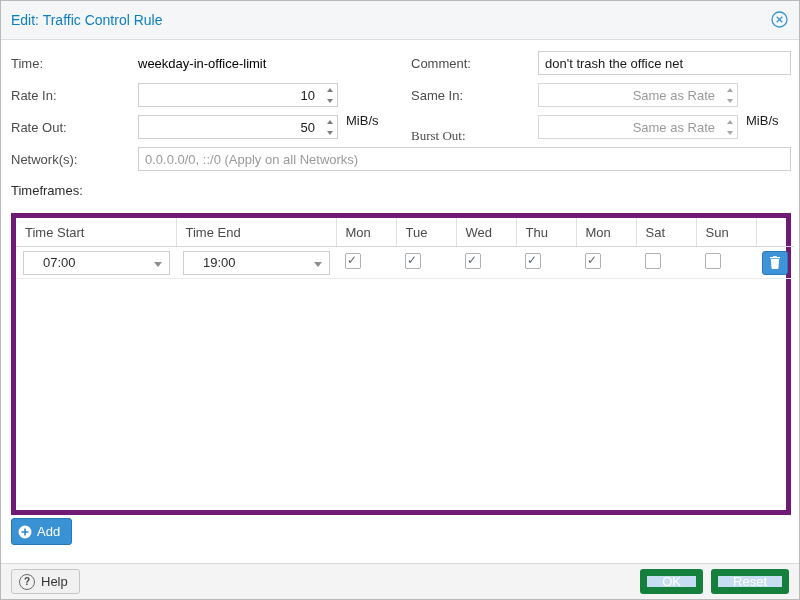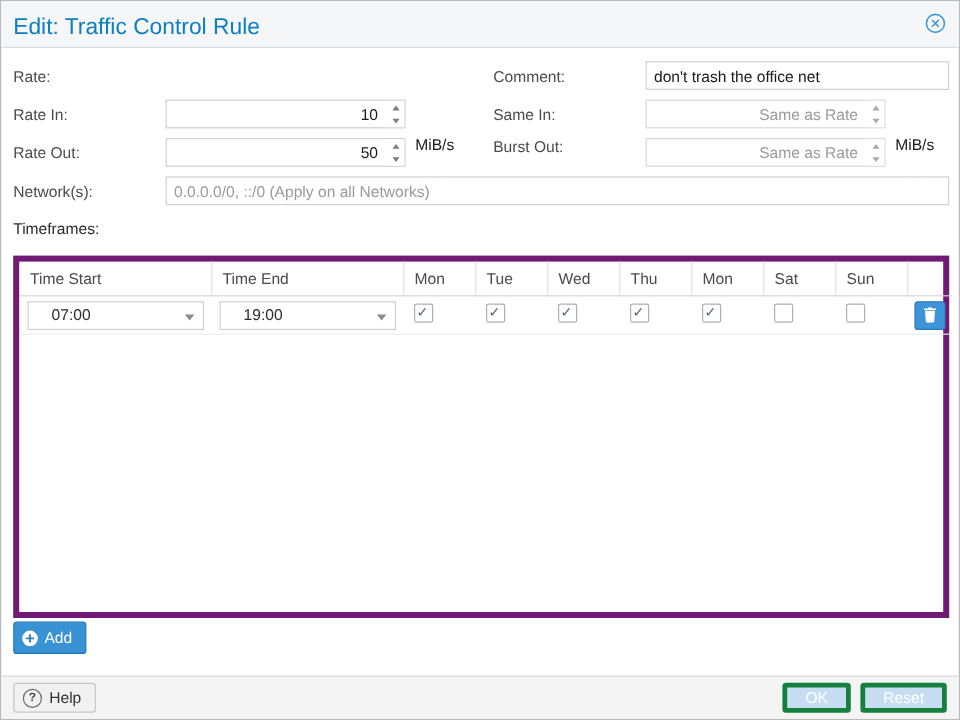--- a/index.html
+++ b/index.html
@@ -1,21 +1,21 @@
 <!DOCTYPE html>
 <html><head>
 <meta charset="utf-8">
 <style>
   html,body{margin:0;padding:0;background:#fff;}
   .dialog{position:relative;width:798px;height:598px;border:1px solid #b9b9b9;
           font-family:"Liberation Sans","DejaVu Sans",sans-serif;font-size:13px;color:#2b2b2b;
           background:#fff;overflow:hidden;}
   
   .hdr{position:absolute;top:0;left:0;right:0;height:38px;background:#f5f6f8;border-bottom:1px solid #dcdcdc;}
-  .hdr-title{position:absolute;left:10px;top:11px;color:#0d7fc0;font-size:19px;}
+  .hdr-title{position:absolute;left:10px;top:11px;color:#0d7fc0;font-size:14px;}
   .hdr-close{position:absolute;right:11px;top:10px;width:17px;height:17px;cursor:pointer;}
   
   .lbl{position:absolute;color:#4c4c4c;}
   .val-text{position:absolute;color:#000;}
   .unit{position:absolute;color:#1a1a1a;margin-top:25px;}
   .fieldwrap{position:absolute;height:24px;box-sizing:border-box;}
   .fieldwrap input{width:100%;height:100%;box-sizing:border-box;border:1px solid #cfcfcf;
                    font:13px "Liberation Sans","DejaVu Sans",sans-serif;color:#1a1a1a;padding:2px 6px;outline:none;}
   .fieldwrap input.num{text-align:right;padding-right:22px;}
   .fieldwrap input::placeholder{color:#9a9a9a;opacity:1;}
@@ -44,39 +44,40 @@
              display:flex;align-items:center;justify-content:center;margin:0 auto;cursor:pointer;}
   
   .add-btn{position:absolute;left:10px;top:517px;height:25px;background:#3892d4;border:1px solid #2678b8;border-radius:3px;
            color:#fff;display:inline-flex;align-items:center;gap:5px;padding:0 11px 0 6px;cursor:pointer;font-size:13px;}
   .footer{position:absolute;left:0;right:0;bottom:0;height:35px;background:#f4f4f4;border-top:1px solid #d8d8d8;}
   .help-btn{position:absolute;left:10px;top:5px;height:25px;background:#f1f1f1;border:1px solid #c6c6c6;border-radius:3px;
             color:#333;display:inline-flex;align-items:center;gap:6px;padding:0 11px 0 7px;cursor:pointer;font-size:13px;box-sizing:border-box;}
   .help-icon{display:inline-flex;align-items:center;justify-content:center;width:14px;height:14px;border:1px solid #6b6b6b;
              border-radius:50%;font-size:10px;font-weight:bold;color:#444;}
   .foot-right{position:absolute;right:10px;top:5px;display:flex;gap:8px;}
-  .pale-btn{height:25px;background:#c7ddf2;border:4px solid #15803d;border-radius:3px;color:#fff;
+  .pale-btn{height:25px;background:#c7ddf2;border:7px solid #15803d;border-radius:3px;color:#fff;
             padding:0 15px;cursor:pointer;font-size:13px;display:inline-flex;align-items:center;box-sizing:border-box;}
 </style>
 </head>
 <body>
 
 <div class="dialog">
 
   <div class="hdr">
     <span class="hdr-title">Edit: Traffic Control Rule</span>
     <span class="hdr-close">
       <svg width="17" height="17" viewBox="0 0 17 17">
         <circle cx="8.5" cy="8.5" r="7.5" fill="none" stroke="#3a97d3" stroke-width="1.3"></circle>
         <path d="M5.7 5.7l5.6 5.6M11.3 5.7l-5.6 5.6" stroke="#3a97d3" stroke-width="1.3"></path>
       </svg>
     </span>
   </div>
 
-  <span class="lbl" style="left:10px;top:55px;">Rate:</span>
+  <span class="lbl" style="left:10px;top:55px;">Time:</span>
+  <span class="val-text" style="left:137px;top:55px;">weekday-in-office-limit</span>
 
   <span class="lbl" style="left:410px;top:55px;">Comment:</span>
   <div class="fieldwrap" style="left:537px;top:50px;width:253px;">
     <input value="don't trash the office net" style="">
   </div>
 
   <span class="lbl" style="left:10px;top:87px;">Rate In:</span>
   <div class="fieldwrap" style="left:137px;top:82px;width:200px;">
     <input class="num" value="10" style="">
     <span class="spinner">
@@ -111,21 +112,21 @@
       <span class="spin">
           <span class="tri-up"></span>
         </span>
       <span class="spin">
           <span class="tri-down"></span>
         </span>
     </span>
   </div>
   <span class="unit" style="left:345px;top:119px;">MiB/s</span>
 
-  <span class="lbl" style="left:410px;top:114px;">Burst Out:</span>
+  <span class="lbl" style="left:410px;top:127px;font-family:Liberation Serif, serif;">Burst Out:</span>
   <div class="fieldwrap muted" style="left:537px;top:114px;width:200px;">
     <input class="num" placeholder="Same as Rate" style="">
     <span class="spinner">
       <span class="spin">
           <span class="tri-up"></span>
         </span>
       <span class="spin">
           <span class="tri-down"></span>
         </span>
     </span>

